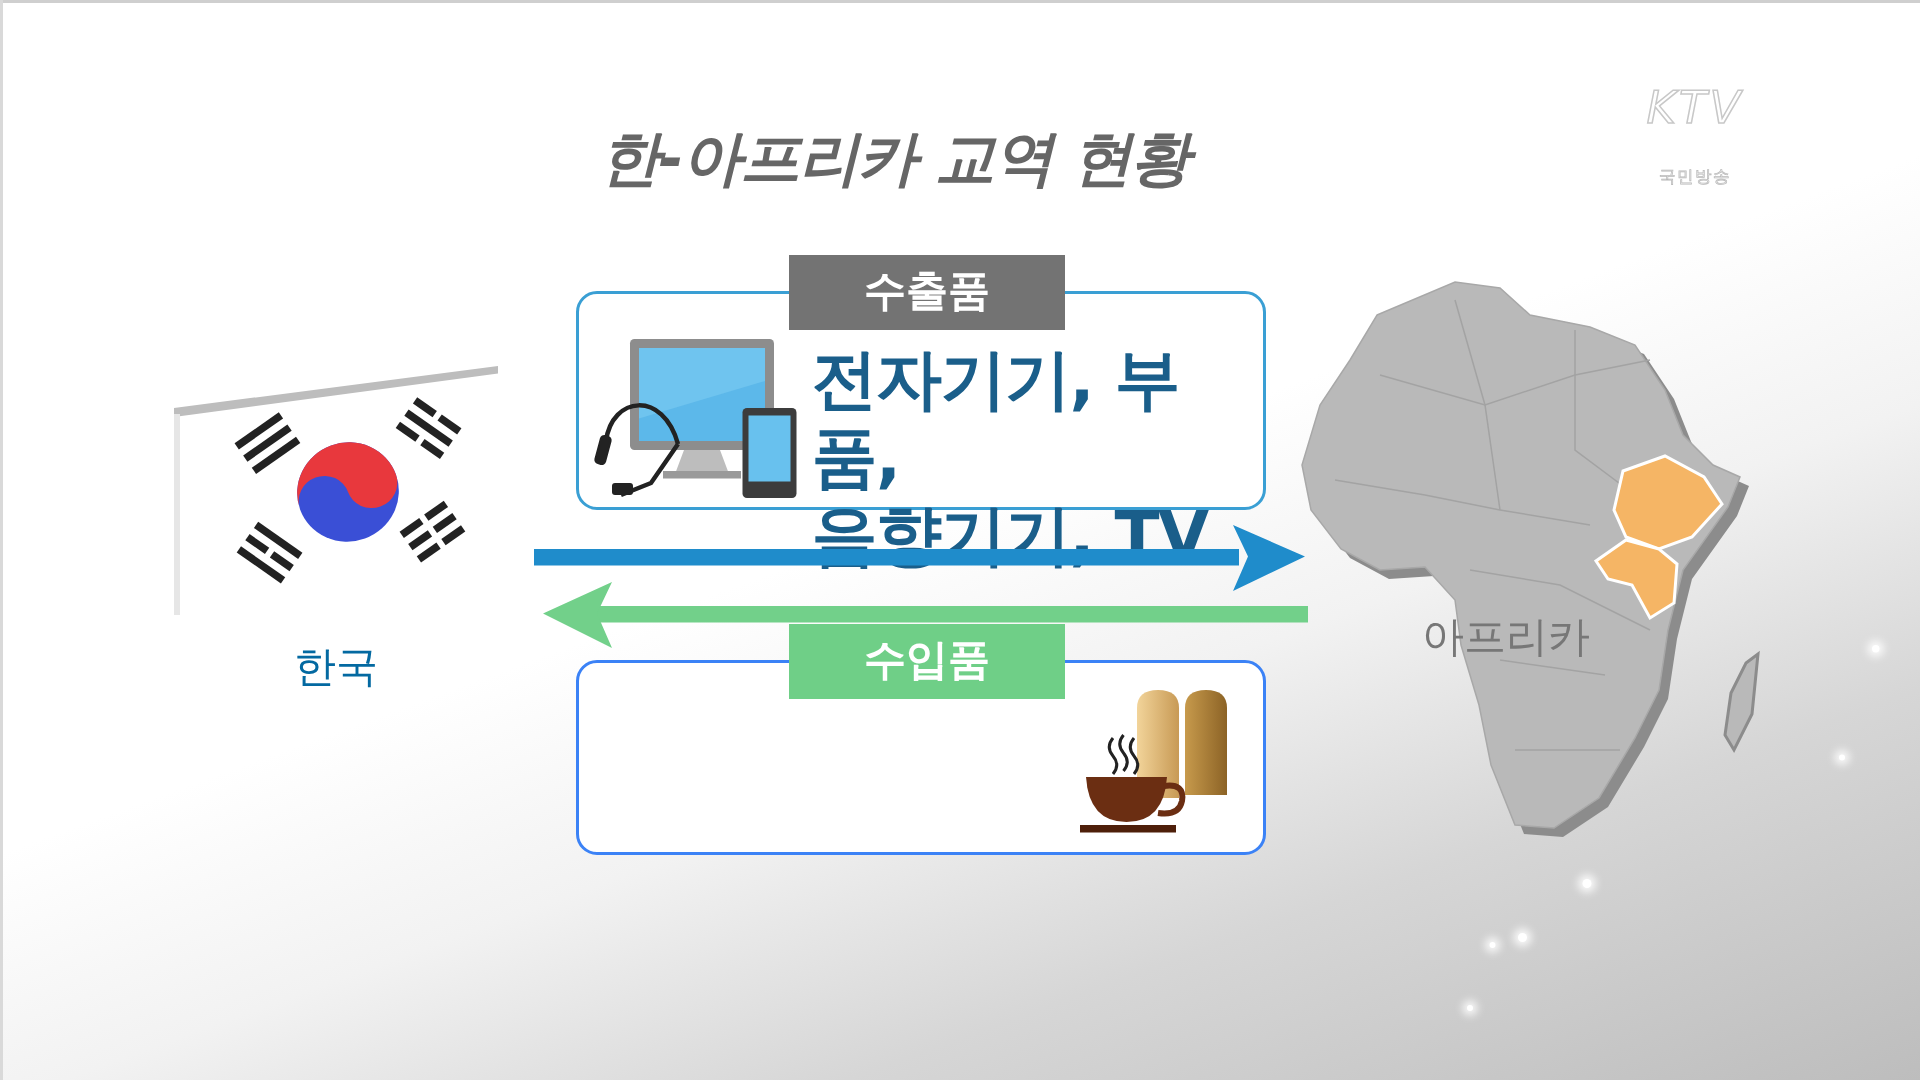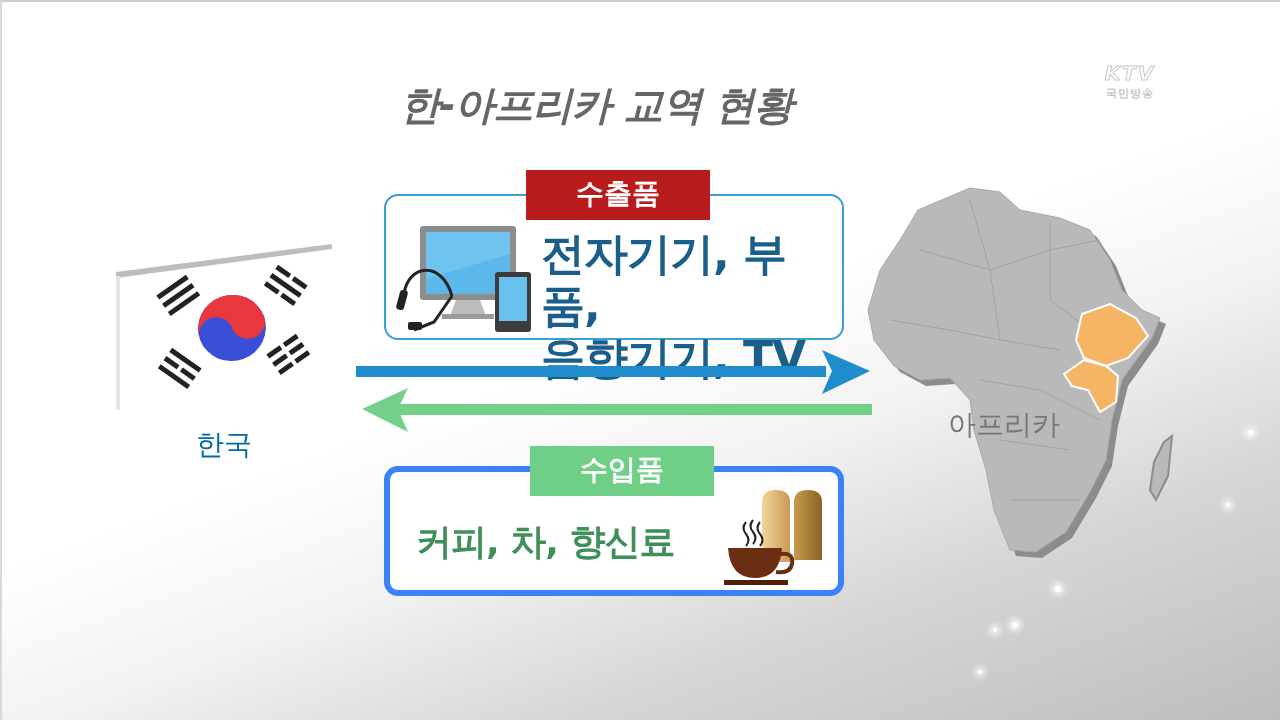--- a/index.html
+++ b/index.html
@@ -10,42 +10,42 @@
   }
   .frame-line-top { position:absolute; left:0; top:0; width:1280px; height:2px; background:#cfcfcf; }
   .frame-line-left { position:absolute; left:0; top:0; width:2px; height:720px; background:#d9d9d9; }
 
   .title {
     position:absolute; left:400px; top:78px; width:480px; text-align:left;
     font-size:40px; font-weight:bold; color:#666666; font-style:italic; letter-spacing:-1px;
   }
 
   .logo { position:absolute; left:1070px; top:58px; width:120px; height:45px; text-align:center; }
-  .logo-main { font-size:20px; font-weight:bold; font-style:italic; color:#ffffff;
+  .logo-main { font-size:30px; font-weight:normal; font-style:italic; color:#ffffff;
     -webkit-text-stroke:1px #c8c8c8; line-height:30px; letter-spacing:2px; }
-  .logo-sub { font-size:11px; color:#ffffff; -webkit-text-stroke:0.5px #b8b8b8; line-height:12px; letter-spacing:1px; }
+  .logo-sub { font-size:11px; color:#ffffff; -webkit-text-stroke:0.5px #b8b8b8; line-height:12px; letter-spacing:1px;margin-top:24px; }
 
   
   .flag-wrap { position:absolute; left:110px; top:240px; width:230px; height:175px; }
 
   .label-korea { position:absolute; left:196px; top:406px; font-size:28px; color:#0369a1;margin-top:20px; }
   .label-africa { position:absolute; left:948px; top:406px; font-size:28px; color:#777777;text-align:right; }
 
   
   .trade-box {
     position:absolute; left:384px; width:460px; background:#ffffff;
     border-radius:14px; box-sizing:border-box;
   }
   .export-box { top:194px; height:146px; border:2px solid #3a9fd4; }
-  .import-box { top:466px; height:130px; border:6px solid #3b82f6; }
+  .import-box { top:440px; height:130px; border:2px solid #3b82f6; }
   .box-tag {
     position:absolute; left:140px; top:-26px; width:184px; height:48px;
     color:#ffffff; font-size:28px; font-weight:bold; text-align:center; line-height:48px;
   }
-  .export-box .box-tag { background:#b91c1c; top:-26px; height:50px; }
+  .export-box .box-tag { background:#737373; top:-26px; height:50px; }
   .import-box .box-tag { background:#6fcf87; top:-26px; height:50px; }
 
   .export-text {
     position:absolute; left:155px; top:32px; font-size:44px; font-weight:bold; color:#1a5e8a;
     line-height:52px; letter-spacing:-1px;
   }
   .import-text {
     position:absolute; left:26px; top:46px; font-size:36px; font-weight:bold; color:#3f8f58;
     letter-spacing:-1px;
   }
@@ -142,21 +142,20 @@
     </g>
     <g>
       <rect x="44" y="54" width="478" height="11" fill="#72d08a"></rect>
       <polygon points="58,38 12,59 58,82 48,59" fill="#72d08a"></polygon>
     </g>
   </svg>
 </div>
 
 <div class="trade-box import-box">
   <div class="box-tag">수입품</div>
-  <div class="import-text">커피, 차, 향신료</div>
   <div style="position:absolute;left:330px;top:18px;width:115px;height:100px;">
     <svg width="115" height="100" viewBox="0 0 115 100">
       <defs>
         <linearGradient id="shk1" x1="0" x2="1">
             <stop offset="0" stop-color="#f2d49a"></stop>
             <stop offset="1" stop-color="#c89a55"></stop>
           </linearGradient>
         <linearGradient id="shk2" x1="0" x2="1">
             <stop offset="0" stop-color="#c79a4c"></stop>
             <stop offset="1" stop-color="#8c6326"></stop>

